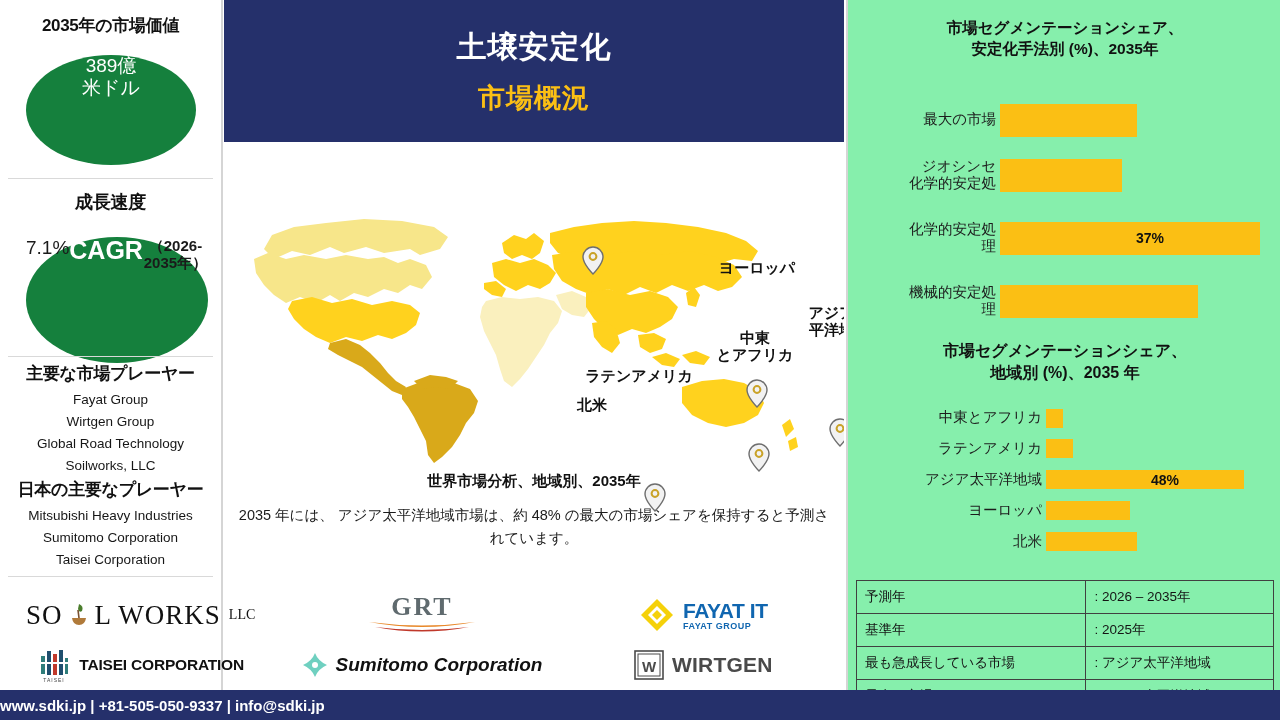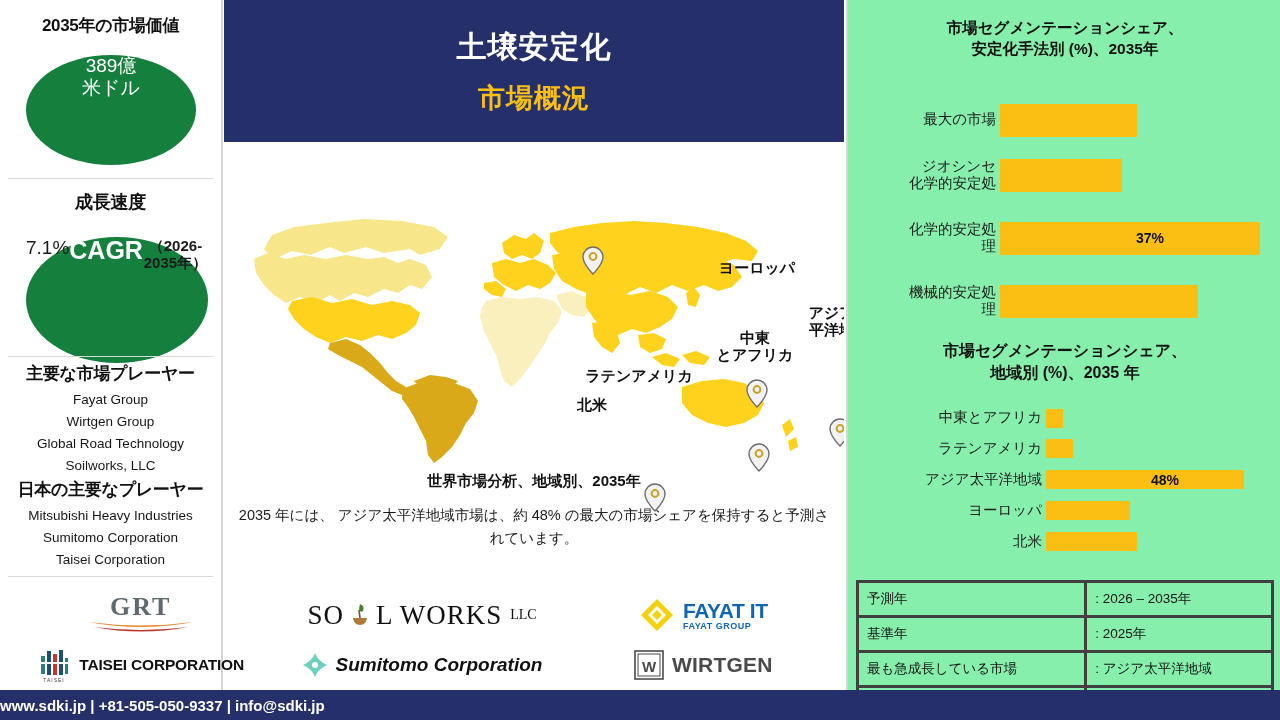--- a/index.html
+++ b/index.html
@@ -85,21 +85,21 @@
     position: absolute; left: 0; right: 0; top: 50%; transform: translateY(-50%);
     text-align: center; font-size: 14px; font-weight: bold; color: #111; margin-left: 40px;
   }
 
   
   .info-table {
     position: absolute; left: 8px; top: 580px; width: 418px;
     border-collapse: collapse; font-size: 13.5px;
   }
   .info-table td {
-    border: 3px solid #404040; padding: 7px 8px; color: #141414; height: 33px;
+    border: 1px solid #404040; padding: 7px 8px; color: #141414; height: 33px;
   }
   .info-table td.k { width: 230px; }
   .info-table td.v { width: 188px; }
 
   
   .logos {
     position: absolute; left: 0; top: 590px; width: 844px; height: 100px;
     display: grid; grid-template-columns: 1fr 1fr 1fr; grid-template-rows: 1fr 1fr;
     align-items: center; justify-items: center;
   }
@@ -341,38 +341,38 @@
           <td class="k">最大の市場</td>
           <td class="v">: アジア太平洋地域</td>
         </tr>
       </tbody>
     </table>
   </div>
 
   <div class="logos">
 
     <div class="logo-cell">
-      <div class="grt-wrap">
-        <div class="grt-txt">GRT</div>
-        <svg width="110" height="16" viewBox="0 0 110 16">
-          <path d="M2 2 Q55 12 108 2 Q55 9 2 2 Z" fill="#E8882A"></path>
-          <path d="M8 7 Q55 16 102 7 Q55 13 8 7 Z" fill="#C0392B"></path>
-        </svg>
-      </div>
-    </div>
-
-    <div class="logo-cell">
       <span class="sw-txt">SO</span>
       <svg width="20" height="28" viewBox="0 0 20 28" style="margin:0 -2px;">
         <path d="M10 3 Q15 5 13 10 Q10 12 9 8 Z" fill="#4a7d2c"></path>
         <path d="M9 9 L10 17" stroke="#7a5230" stroke-width="1.6"></path>
         <path d="M3 17 L17 17 Q16 24 10 24 Q4 24 3 17 Z" fill="#b07a3a"></path>
       </svg>
       <span class="sw-txt">L WORKS</span>
       <span class="sw-llc">LLC</span>
+    </div>
+
+    <div class="logo-cell">
+      <div class="grt-wrap">
+        <div class="grt-txt">GRT</div>
+        <svg width="110" height="16" viewBox="0 0 110 16">
+          <path d="M2 2 Q55 12 108 2 Q55 9 2 2 Z" fill="#E8882A"></path>
+          <path d="M8 7 Q55 16 102 7 Q55 13 8 7 Z" fill="#C0392B"></path>
+        </svg>
+      </div>
     </div>
 
     <div class="logo-cell">
       <svg width="36" height="36" viewBox="0 0 36 36">
         <path d="M18 2 L34 18 L18 34 L2 18 Z" fill="#F5D10A"></path>
         <path d="M18 9 L27 18 L18 27 L9 18 Z" fill="#ffffff"></path>
         <path d="M18 13 L23 18 L18 23 L13 18 Z" fill="#F5D10A"></path>
       </svg>
       <div>
         <div class="fayat-txt">FAYAT IT</div>

